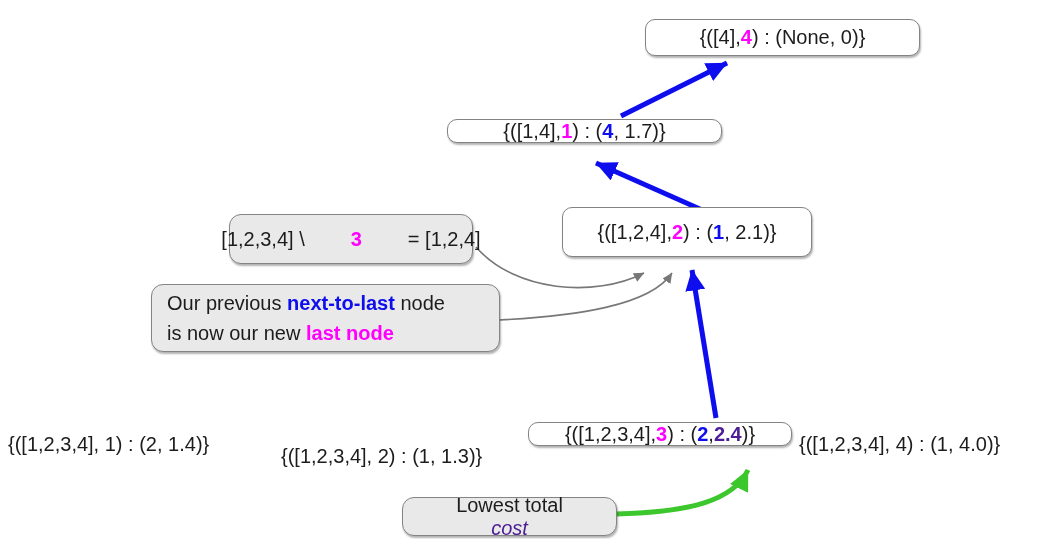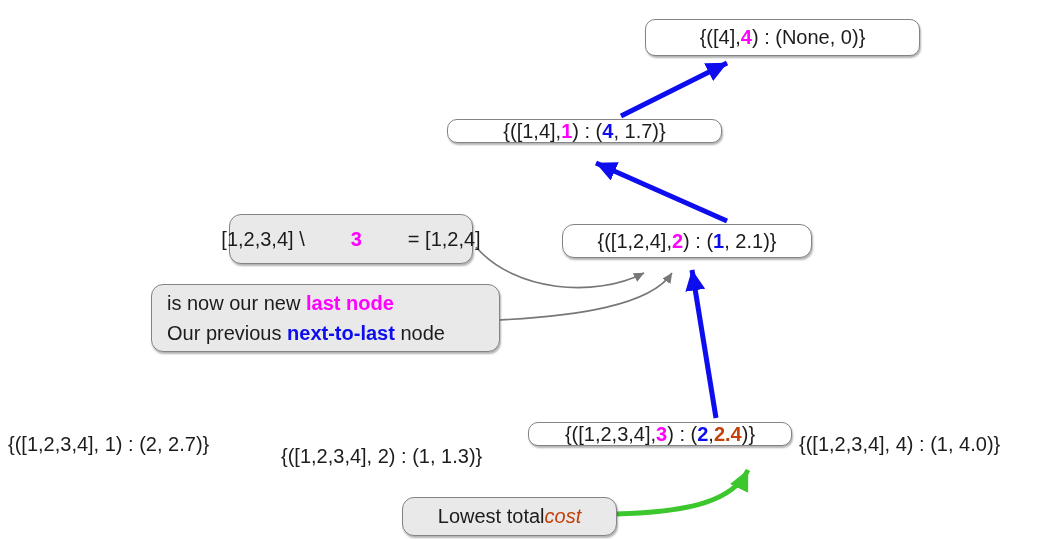--- a/index.html
+++ b/index.html
@@ -35,21 +35,21 @@
     border-radius:12px;
   }
   .plain{
     position:absolute;
     font-size:20px;
     line-height:26px;
     white-space:nowrap;
   }
   .magenta{color:#ff00ff;font-weight:bold;}
   .blue{color:#0d0dee;font-weight:bold;}
-  .green{color:#c2410c;font-weight:bold;}
+  .green{color:#4c1d95;font-weight:bold;}
   .nb{font-weight:400;font-style:italic;}
   .ann-lines{display:flex;flex-direction:column;justify-content:center;align-items:flex-start;padding-left:15px;}
   .ann-line{line-height:30px;white-space:nowrap;}
 </style>
 </head>
 <body>
 
 <div class="canvas">
 
   <svg class="edges" width="1057" height="539" viewBox="0 0 1057 539">
@@ -80,62 +80,62 @@
   </div>
 
   <div class="node" style="left:447px;top:119px;width:275px;height:24px;">
     <span>{([1,4], </span>
       <span class="magenta">1</span>
       <span> ) : (</span>
       <span class="blue">4</span>
       <span>, 1.7)}</span>
   </div>
 
-  <div class="node" style="left:562px;top:224px;width:250px;height:34px;border-radius:12px;">
+  <div class="node" style="left:562px;top:207px;width:250px;height:50px;">
     <span>{([1,2,4], </span>
       <span class="magenta">2</span>
       <span> ) : (</span>
       <span class="blue">1</span>
       <span>, 2.1)}</span>
   </div>
 
   <div class="node ann" style="left:229px;top:214px;width:244px;height:50px;gap:46px;">
     <span>[1,2,3,4] \ </span>
       <span class="magenta">3</span>
       <span> = [1,2,4]</span>
   </div>
 
   <div class="node ann ann-lines" style="left:151px;top:284px;width:349px;height:68px;justify-content:center;align-items:flex-start;">
     <div class="ann-line">
-      <span>is now our new </span><span class="magenta">last node</span>
+      <span>Our previous </span><span class="blue">next-to-last</span><span> node</span>
     </div>
     <div class="ann-line">
-      <span>Our previous </span><span class="blue">next-to-last</span><span> node</span>
+      <span>is now our new </span><span class="magenta">last node</span>
     </div>
   </div>
 
   <div class="plain" style="left:8px;top:431px;">
-    <span>{([1,2,3,4], 1) : (2, 2.7)}</span>
+    <span>{([1,2,3,4], 1) : (2, 1.4)}</span>
   </div>
   <div class="plain" style="left:281px;top:443px;">
     <span>{([1,2,3,4], 2) : (1, 1.3)}</span>
   </div>
 
   <div class="node" style="left:528px;top:422px;width:264px;height:24px;">
     <span>{([1,2,3,4], </span>
       <span class="magenta">3</span>
       <span> ) : (</span>
       <span class="blue">2</span>
       <span>, </span>
       <span class="green">2.4</span>
       <span>)}</span>
   </div>
 
   <div class="plain" style="left:799px;top:431px;">
     <span>{([1,2,3,4], 4) : (1, 4.0)}</span>
   </div>
 
-  <div class="node ann" style="left:402px;top:497px;width:215px;height:39px;">
+  <div class="node ann" style="left:402px;top:497px;width:215px;height:39px;flex-direction:column;">
     <span>Lowest total </span>
       <span class="green nb">cost</span>
   </div>
 
 </div>
 
 </body></html>

